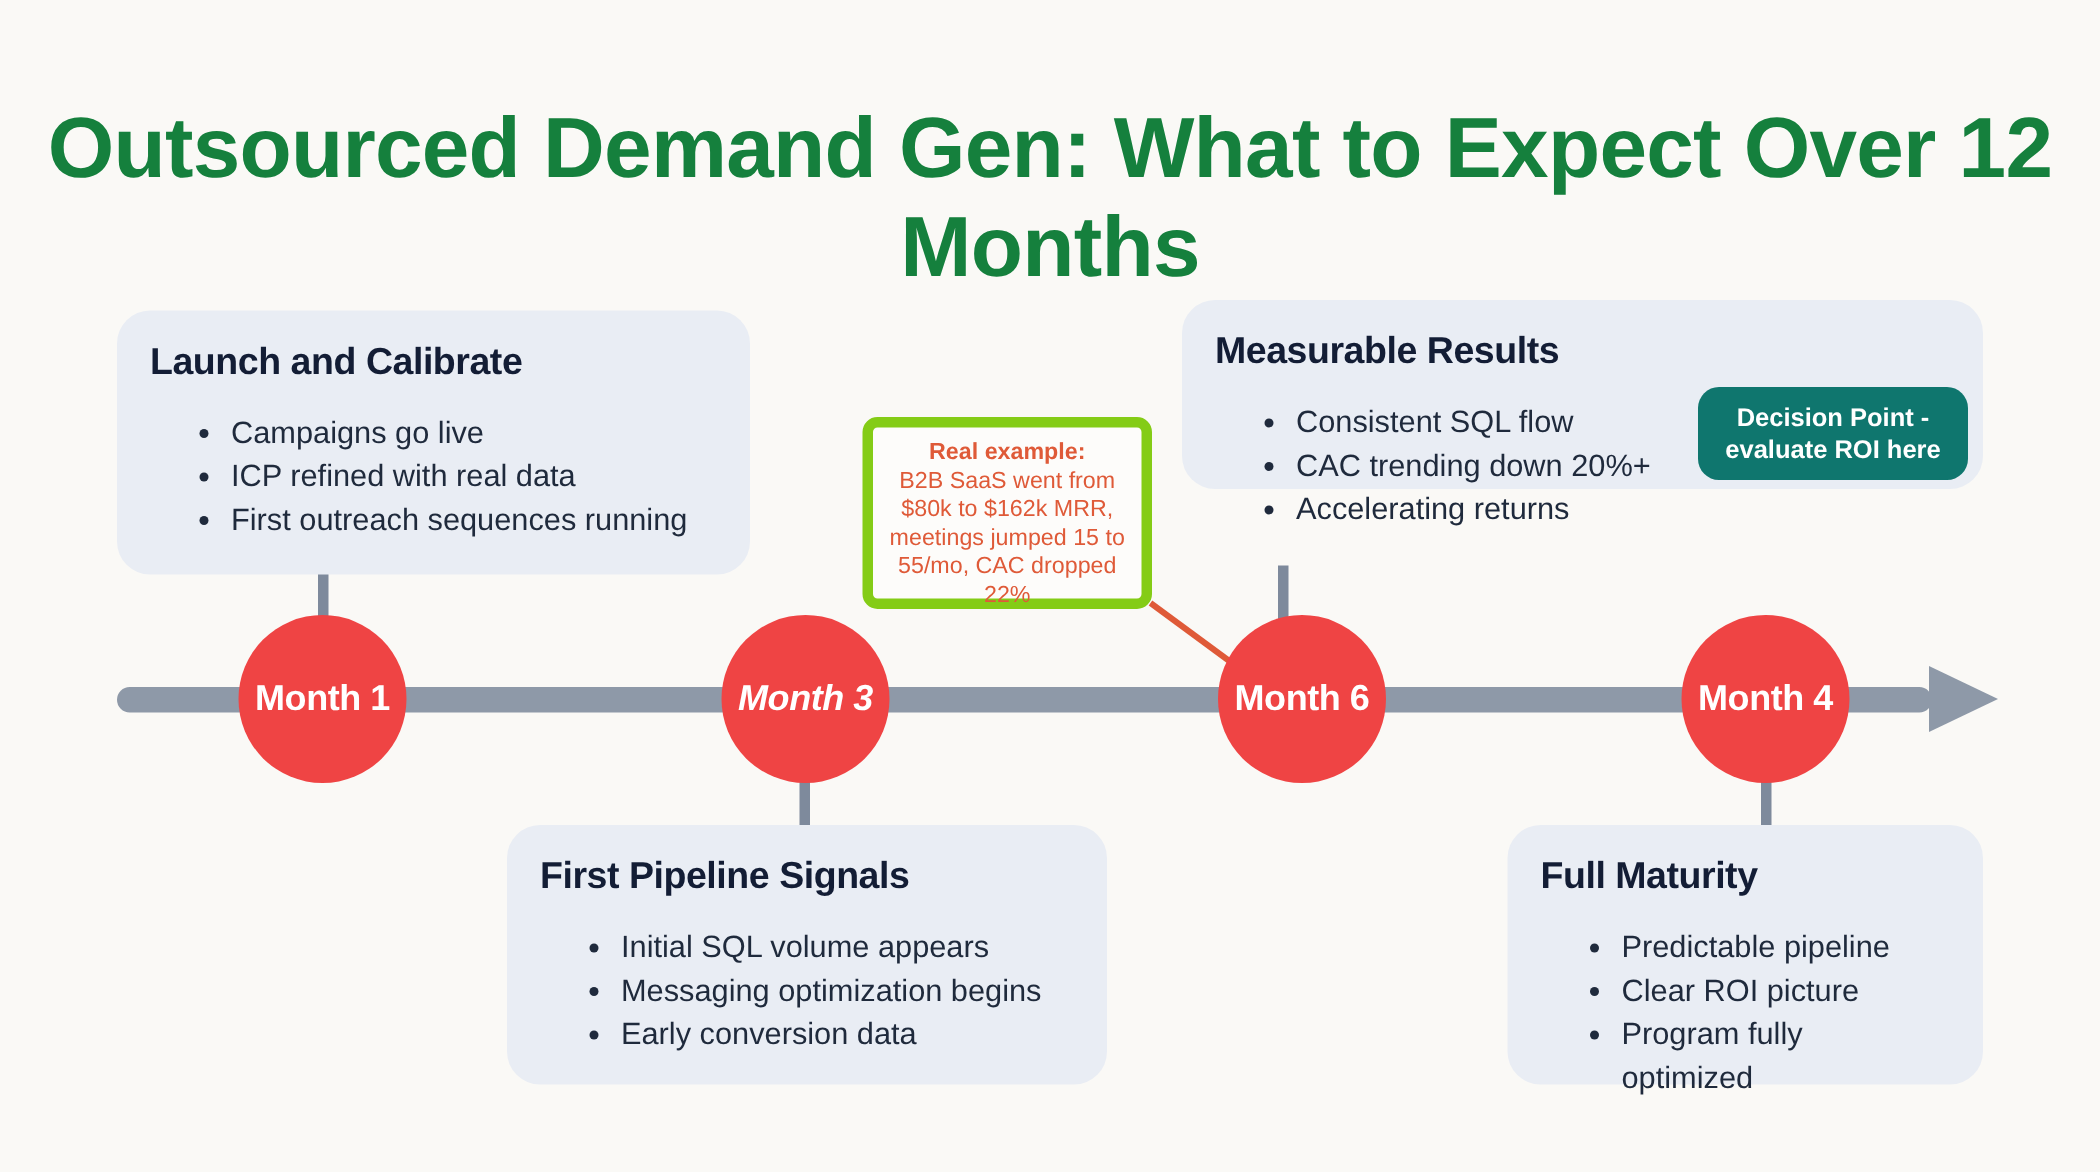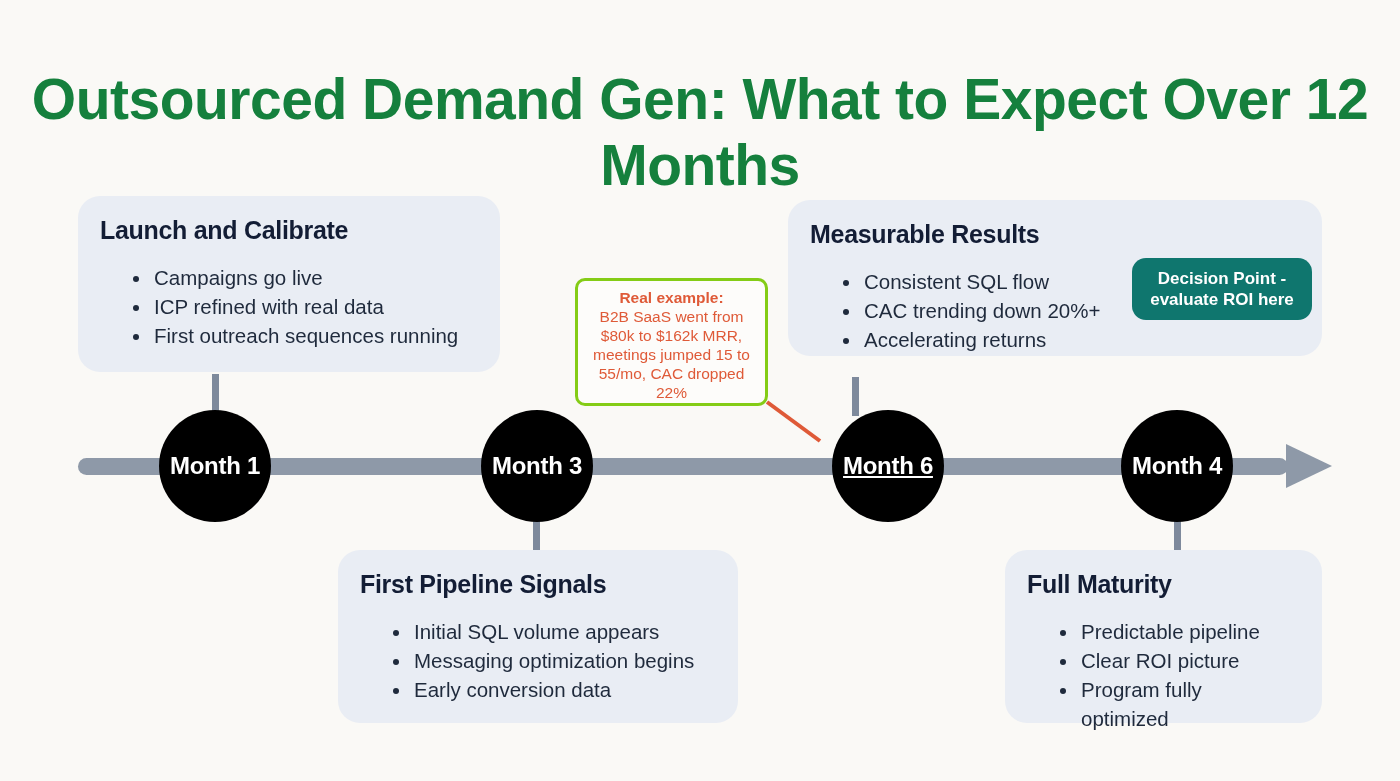--- a/index.html
+++ b/index.html
@@ -23,54 +23,54 @@
     border-top:22px solid transparent;border-bottom:22px solid transparent;
     border-left:46px solid #8e99a8;
   }
   .stem{position:absolute;width:7px;background:#7e8a9c;z-index:1;}
   .stem-1{left:212px;top:374px;height:42px;}
   .stem-3{left:533px;top:516px;height:38px;}
   .stem-6{left:852px;top:377px;height:39px;}
   .stem-12{left:1174px;top:516px;height:38px;}
   .node{
     position:absolute;width:112px;height:112px;border-radius:50%;
-    background:#000000;color:#ffffff;font-weight:bold;font-size:24px;
+    background:#ef4444;color:#ffffff;font-weight:bold;font-size:24px;
     display:flex;align-items:center;justify-content:center;z-index:3;
     letter-spacing:-0.3px;
   }
   .node-1{left:159px;top:410px;}
-  .node-3{left:481px;top:410px;}
-  .node-6{left:832px;top:410px;text-decoration:underline;}
+  .node-3{left:481px;top:410px;font-style:italic;}
+  .node-6{left:812px;top:410px;}
   .node-12{left:1121px;top:410px;}
   
   .card{
     position:absolute;background:#e9edf4;border-radius:22px;z-index:2;
     box-sizing:border-box;padding:20px 22px 16px 22px;
   }
   .card h2{
     margin:0 0 9px 0;font-size:25px;font-weight:bold;color:#131d35;letter-spacing:-0.3px;
   }
   .card ul{margin:18px;padding:0 0 0 34px;list-style:disc;}
   .card li{
     font-size:20.5px;color:#1f2a3c;line-height:29px;padding-left:2px;
   }
-  .card-launch{left:78px;top:196px;width:422px;height:176px;}
+  .card-launch{left:78px;top:207px;width:422px;height:176px;}
   .card-pipeline{left:338px;top:550px;width:400px;height:173px;}
-  .card-results{left:788px;top:200px;width:534px;height:156px;}
+  .card-results{left:788px;top:200px;width:534px;height:126px;}
   .card-maturity{left:1005px;top:550px;width:317px;height:173px;}
   .badge{
     position:absolute;left:344px;top:58px;width:180px;height:62px;
     background:#0f766e;border-radius:14px;color:#ffffff;font-weight:bold;
     font-size:17px;line-height:21px;display:flex;align-items:center;
     justify-content:center;text-align:center;box-sizing:border-box;padding:0 10px;
   }
   
   .callout{
     position:absolute;left:575px;top:278px;width:193px;height:128px;z-index:2;
-    box-sizing:border-box;background:#fdfcfa;border:3px solid #84cc16;
+    box-sizing:border-box;background:#fdfcfa;border:7px solid #84cc16;
     border-radius:10px;color:#df5a38;text-align:center;padding:7px 6px;
     font-size:15.5px;line-height:19px;
   }
   .callout .callout-heading{font-weight:bold;}
 </style>
 </head>
 <body>
 
 <div class="canvas">
 

